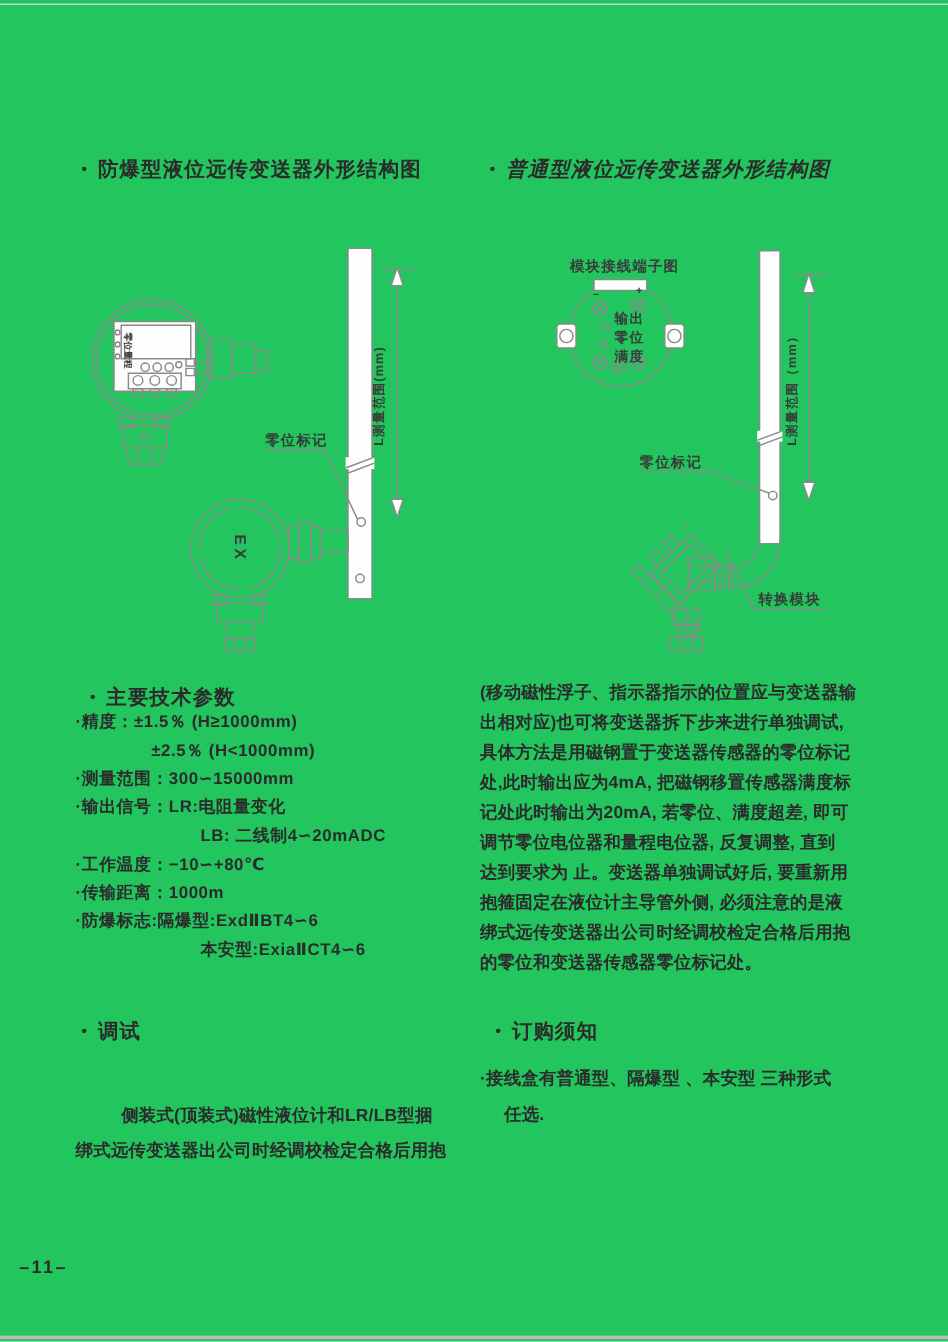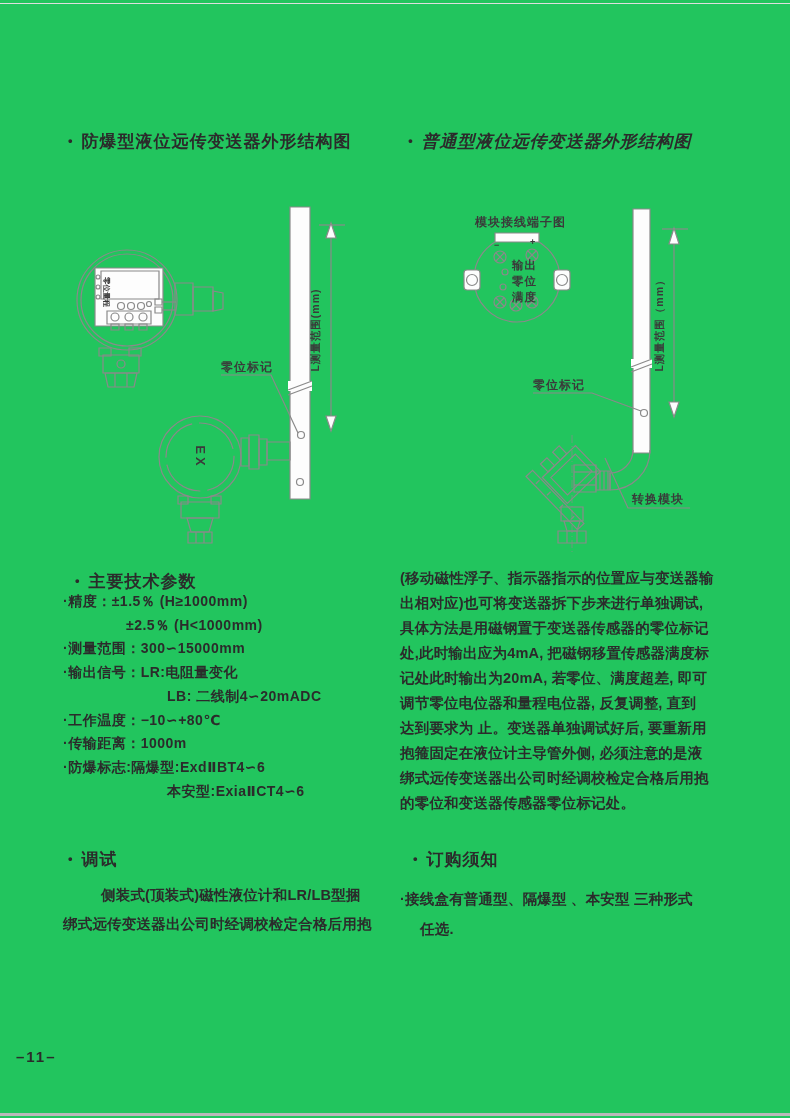--- a/index.html
+++ b/index.html
@@ -22,21 +22,21 @@
   .vlabel{font-size:10.5px;font-weight:700;letter-spacing:1px;}
 
   .tech-list{position:absolute;left:63px;top:590px;width:335px;font-size:14px;font-weight:700;line-height:23.7px;letter-spacing:0.5px;}
   .tech-list .ln{white-space:nowrap;}
   .tech-list .ind1{margin-left:63px;}
   .tech-list .ind2{margin-left:104px;}
 
   .para{position:absolute;font-size:14.5px;font-weight:700;letter-spacing:0.2px;}
   .para .ln{white-space:nowrap;}
   #adjust-para{left:400px;top:566px;width:345px;line-height:25px;}
-  #debug-body{left:63px;top:881px;width:340px;line-height:28.5px;}
+  #debug-body{left:63px;top:916px;width:340px;line-height:28.5px;}
   #debug-body .first{text-indent:38px;}
   #order-body{left:400px;top:884px;width:345px;line-height:30px;}
   #order-body .ind{margin-left:20px;}
 
   .pagenum{position:absolute;left:16px;top:1048px;width:100%;text-align:left;
     font-size:15px;font-weight:700;letter-spacing:2px;}
 </style>
 </head>
 <body>
 

